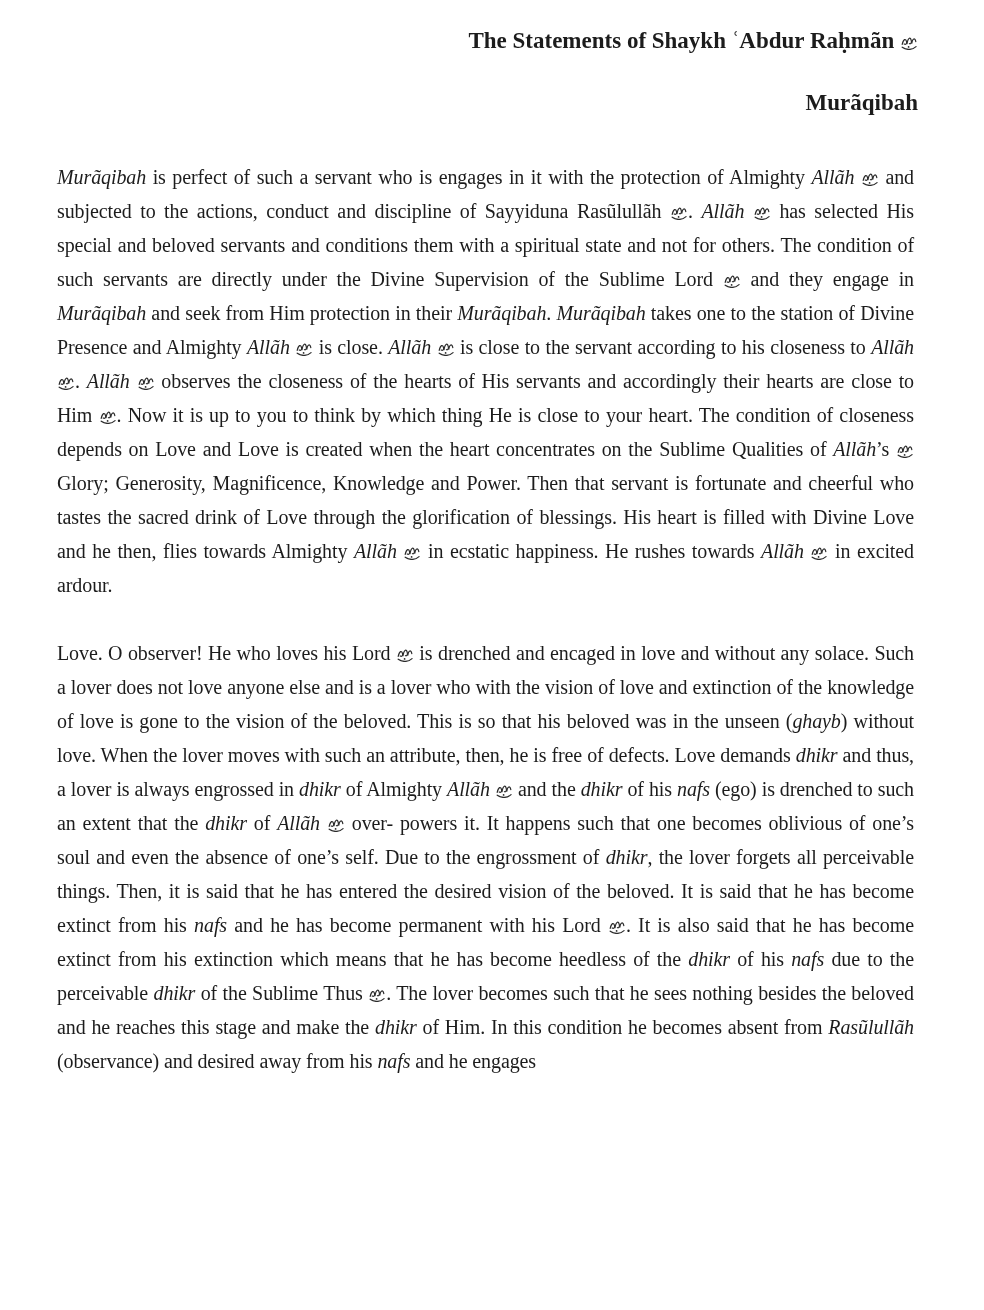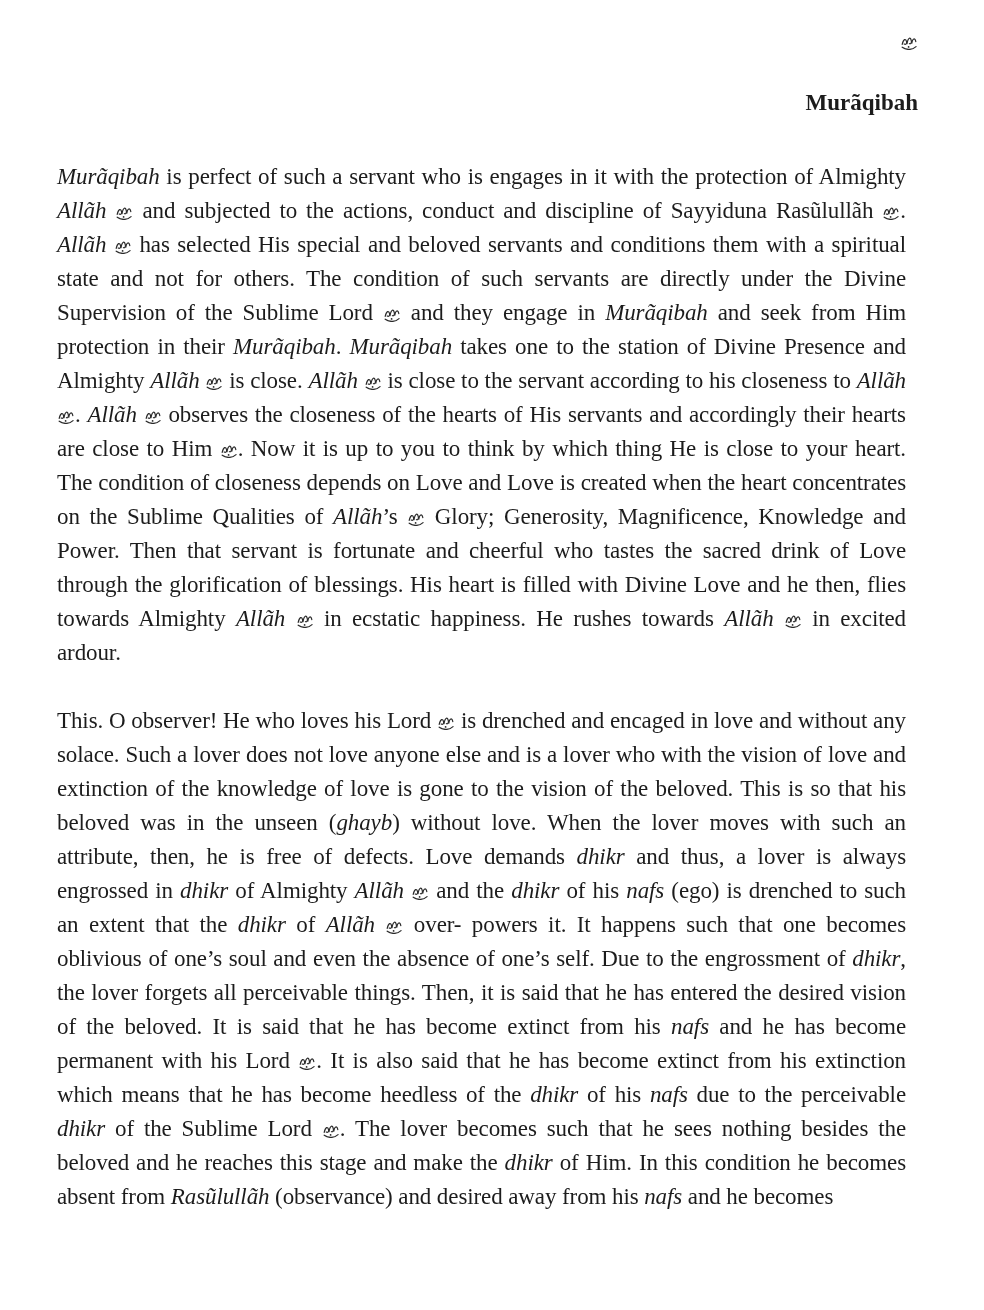--- a/index.html
+++ b/index.html
@@ -31,22 +31,22 @@
     text-align: right;
     font-size: 23px;
     font-weight: bold;
     line-height: 30px;
     margin: 32px 0 0 0;
   }
   .body-text {
     margin-top: 42px;
   }
   .para {
-    margin: 0 12px 34px 0;
-    font-size: 23px;
+    margin: 0 4px 34px 0;
+    font-size: 20px;
     line-height: 34px;
     text-align: justify;
     letter-spacing: -0.1px;
   }
   .para:last-child { margin-bottom: 0; }
   .para i { font-style: italic; }
   .honorific {
     display: inline-block;
     width: 18px;
     height: 16px;
@@ -54,20 +54,21 @@
     color: #2a2a2a;
   }
   .honorific svg { display: block; }
 </style>
 </head>
 <body>
 
 <div class="page">
 
   <header class="page-header">
+    <span>The Statements of Shaykh ʿAbdur Raḥmãn</span>
     <span class="honorific"><svg viewBox="0 0 22 20" width="18" height="16" aria-hidden="true">
       <g fill="none" stroke="currentColor" stroke-width="1.5" stroke-linecap="round">
         <path d="M2.5 13 C4 6 7 5 8 10 C8.6 12.6 6.5 13.5 5 12.5"></path>
         <path d="M8.5 12 C10 4 13 3 14 9 C14.5 11.5 12.5 12.8 11.5 12"></path>
         <path d="M14.5 11.5 C15.5 5 18.5 4.5 19.5 9.5"></path>
         <path d="M2.5 16.5 C8 20.5 15 20.2 19.8 15.8"></path>
       </g>
       <circle cx="10.5" cy="16.2" r="1.1" fill="currentColor"></circle>
     </svg></span>
   </header>
@@ -165,21 +166,21 @@
     <circle cx="10.5" cy="16.2" r="1.1" fill="currentColor"></circle>
   </svg></span><span> in ecstatic happiness. He rushes towards </span><i>Allãh</i><span> </span><span class="honorific"><svg viewBox="0 0 22 20" width="18" height="16" aria-hidden="true">
     <g fill="none" stroke="currentColor" stroke-width="1.5" stroke-linecap="round">
       <path d="M2.5 13 C4 6 7 5 8 10 C8.6 12.6 6.5 13.5 5 12.5"></path>
       <path d="M8.5 12 C10 4 13 3 14 9 C14.5 11.5 12.5 12.8 11.5 12"></path>
       <path d="M14.5 11.5 C15.5 5 18.5 4.5 19.5 9.5"></path>
       <path d="M2.5 16.5 C8 20.5 15 20.2 19.8 15.8"></path>
     </g>
     <circle cx="10.5" cy="16.2" r="1.1" fill="currentColor"></circle>
   </svg></span><span> in excited ardour.</span></p>
-      <p class="para"><span>This. O observer! He who loves his Lord </span><span class="honorific"><svg viewBox="0 0 22 20" width="18" height="16" aria-hidden="true">
+      <p class="para"><span>Love. O observer! He who loves his Lord </span><span class="honorific"><svg viewBox="0 0 22 20" width="18" height="16" aria-hidden="true">
     <g fill="none" stroke="currentColor" stroke-width="1.5" stroke-linecap="round">
       <path d="M2.5 13 C4 6 7 5 8 10 C8.6 12.6 6.5 13.5 5 12.5"></path>
       <path d="M8.5 12 C10 4 13 3 14 9 C14.5 11.5 12.5 12.8 11.5 12"></path>
       <path d="M14.5 11.5 C15.5 5 18.5 4.5 19.5 9.5"></path>
       <path d="M2.5 16.5 C8 20.5 15 20.2 19.8 15.8"></path>
     </g>
     <circle cx="10.5" cy="16.2" r="1.1" fill="currentColor"></circle>
   </svg></span><span> is drenched and encaged in love and without any solace.  Such a lover does not love anyone else and is a lover who with the vision of love and extinction of the knowledge of love is gone to the vision of the beloved. This is so that his beloved was in the unseen (</span><i>ghayb</i><span>) without love. When the lover moves with such an attribute, then, he is free of defects. Love demands </span><i>dhikr</i><span> and thus, a lover is always engrossed in </span><i>dhikr</i><span> of Almighty </span><i>Allãh</i><span> </span><span class="honorific"><svg viewBox="0 0 22 20" width="18" height="16" aria-hidden="true">
     <g fill="none" stroke="currentColor" stroke-width="1.5" stroke-linecap="round">
       <path d="M2.5 13 C4 6 7 5 8 10 C8.6 12.6 6.5 13.5 5 12.5"></path>
@@ -197,24 +198,24 @@
     </g>
     <circle cx="10.5" cy="16.2" r="1.1" fill="currentColor"></circle>
   </svg></span><span> over- powers it. It happens such that one becomes oblivious of one’s soul and even the absence of one’s self. Due to the engrossment of </span><i>dhikr</i><span>, the lover forgets all perceivable things. Then, it is said that he has entered the desired vision of the beloved. It is said that he has become extinct from his </span><i>nafs</i><span> and he has become permanent with his Lord </span><span class="honorific"><svg viewBox="0 0 22 20" width="18" height="16" aria-hidden="true">
     <g fill="none" stroke="currentColor" stroke-width="1.5" stroke-linecap="round">
       <path d="M2.5 13 C4 6 7 5 8 10 C8.6 12.6 6.5 13.5 5 12.5"></path>
       <path d="M8.5 12 C10 4 13 3 14 9 C14.5 11.5 12.5 12.8 11.5 12"></path>
       <path d="M14.5 11.5 C15.5 5 18.5 4.5 19.5 9.5"></path>
       <path d="M2.5 16.5 C8 20.5 15 20.2 19.8 15.8"></path>
     </g>
     <circle cx="10.5" cy="16.2" r="1.1" fill="currentColor"></circle>
-  </svg></span><span>. It is also said that he has become extinct from his extinction which means that he has become heedless of the </span><i>dhikr</i><span> of his </span><i>nafs</i><span> due to the perceivable </span><i>dhikr</i><span> of the Sublime Lord </span><span class="honorific"><svg viewBox="0 0 22 20" width="18" height="16" aria-hidden="true">
-    <g fill="none" stroke="currentColor" stroke-width="1.5" stroke-linecap="round">
-      <path d="M2.5 13 C4 6 7 5 8 10 C8.6 12.6 6.5 13.5 5 12.5"></path>
-      <path d="M8.5 12 C10 4 13 3 14 9 C14.5 11.5 12.5 12.8 11.5 12"></path>
-      <path d="M14.5 11.5 C15.5 5 18.5 4.5 19.5 9.5"></path>
-      <path d="M2.5 16.5 C8 20.5 15 20.2 19.8 15.8"></path>
-    </g>
-    <circle cx="10.5" cy="16.2" r="1.1" fill="currentColor"></circle>
-  </svg></span><span>. The lover becomes such that he sees nothing besides the beloved and he reaches this stage and make the </span><i>dhikr</i><span> of Him. In this condition he becomes absent from </span><i>Rasũlullãh</i><span> (observance) and desired away from his </span><i>nafs</i><span> and he becomes</span></p>
+  </svg></span><span>. It is also said that he has become extinct from his extinction which means that he has become heedless of the </span><i>dhikr</i><span> of his </span><i>nafs</i><span> due to the perceivable </span><i>dhikr</i><span> of the Sublime Thus </span><span class="honorific"><svg viewBox="0 0 22 20" width="18" height="16" aria-hidden="true">
+    <g fill="none" stroke="currentColor" stroke-width="1.5" stroke-linecap="round">
+      <path d="M2.5 13 C4 6 7 5 8 10 C8.6 12.6 6.5 13.5 5 12.5"></path>
+      <path d="M8.5 12 C10 4 13 3 14 9 C14.5 11.5 12.5 12.8 11.5 12"></path>
+      <path d="M14.5 11.5 C15.5 5 18.5 4.5 19.5 9.5"></path>
+      <path d="M2.5 16.5 C8 20.5 15 20.2 19.8 15.8"></path>
+    </g>
+    <circle cx="10.5" cy="16.2" r="1.1" fill="currentColor"></circle>
+  </svg></span><span>. The lover becomes such that he sees nothing besides the beloved and he reaches this stage and make the </span><i>dhikr</i><span> of Him. In this condition he becomes absent from </span><i>Rasũlullãh</i><span> (observance) and desired away from his </span><i>nafs</i><span> and he engages</span></p>
     </main>
 
 </div>
 
 </body></html>

